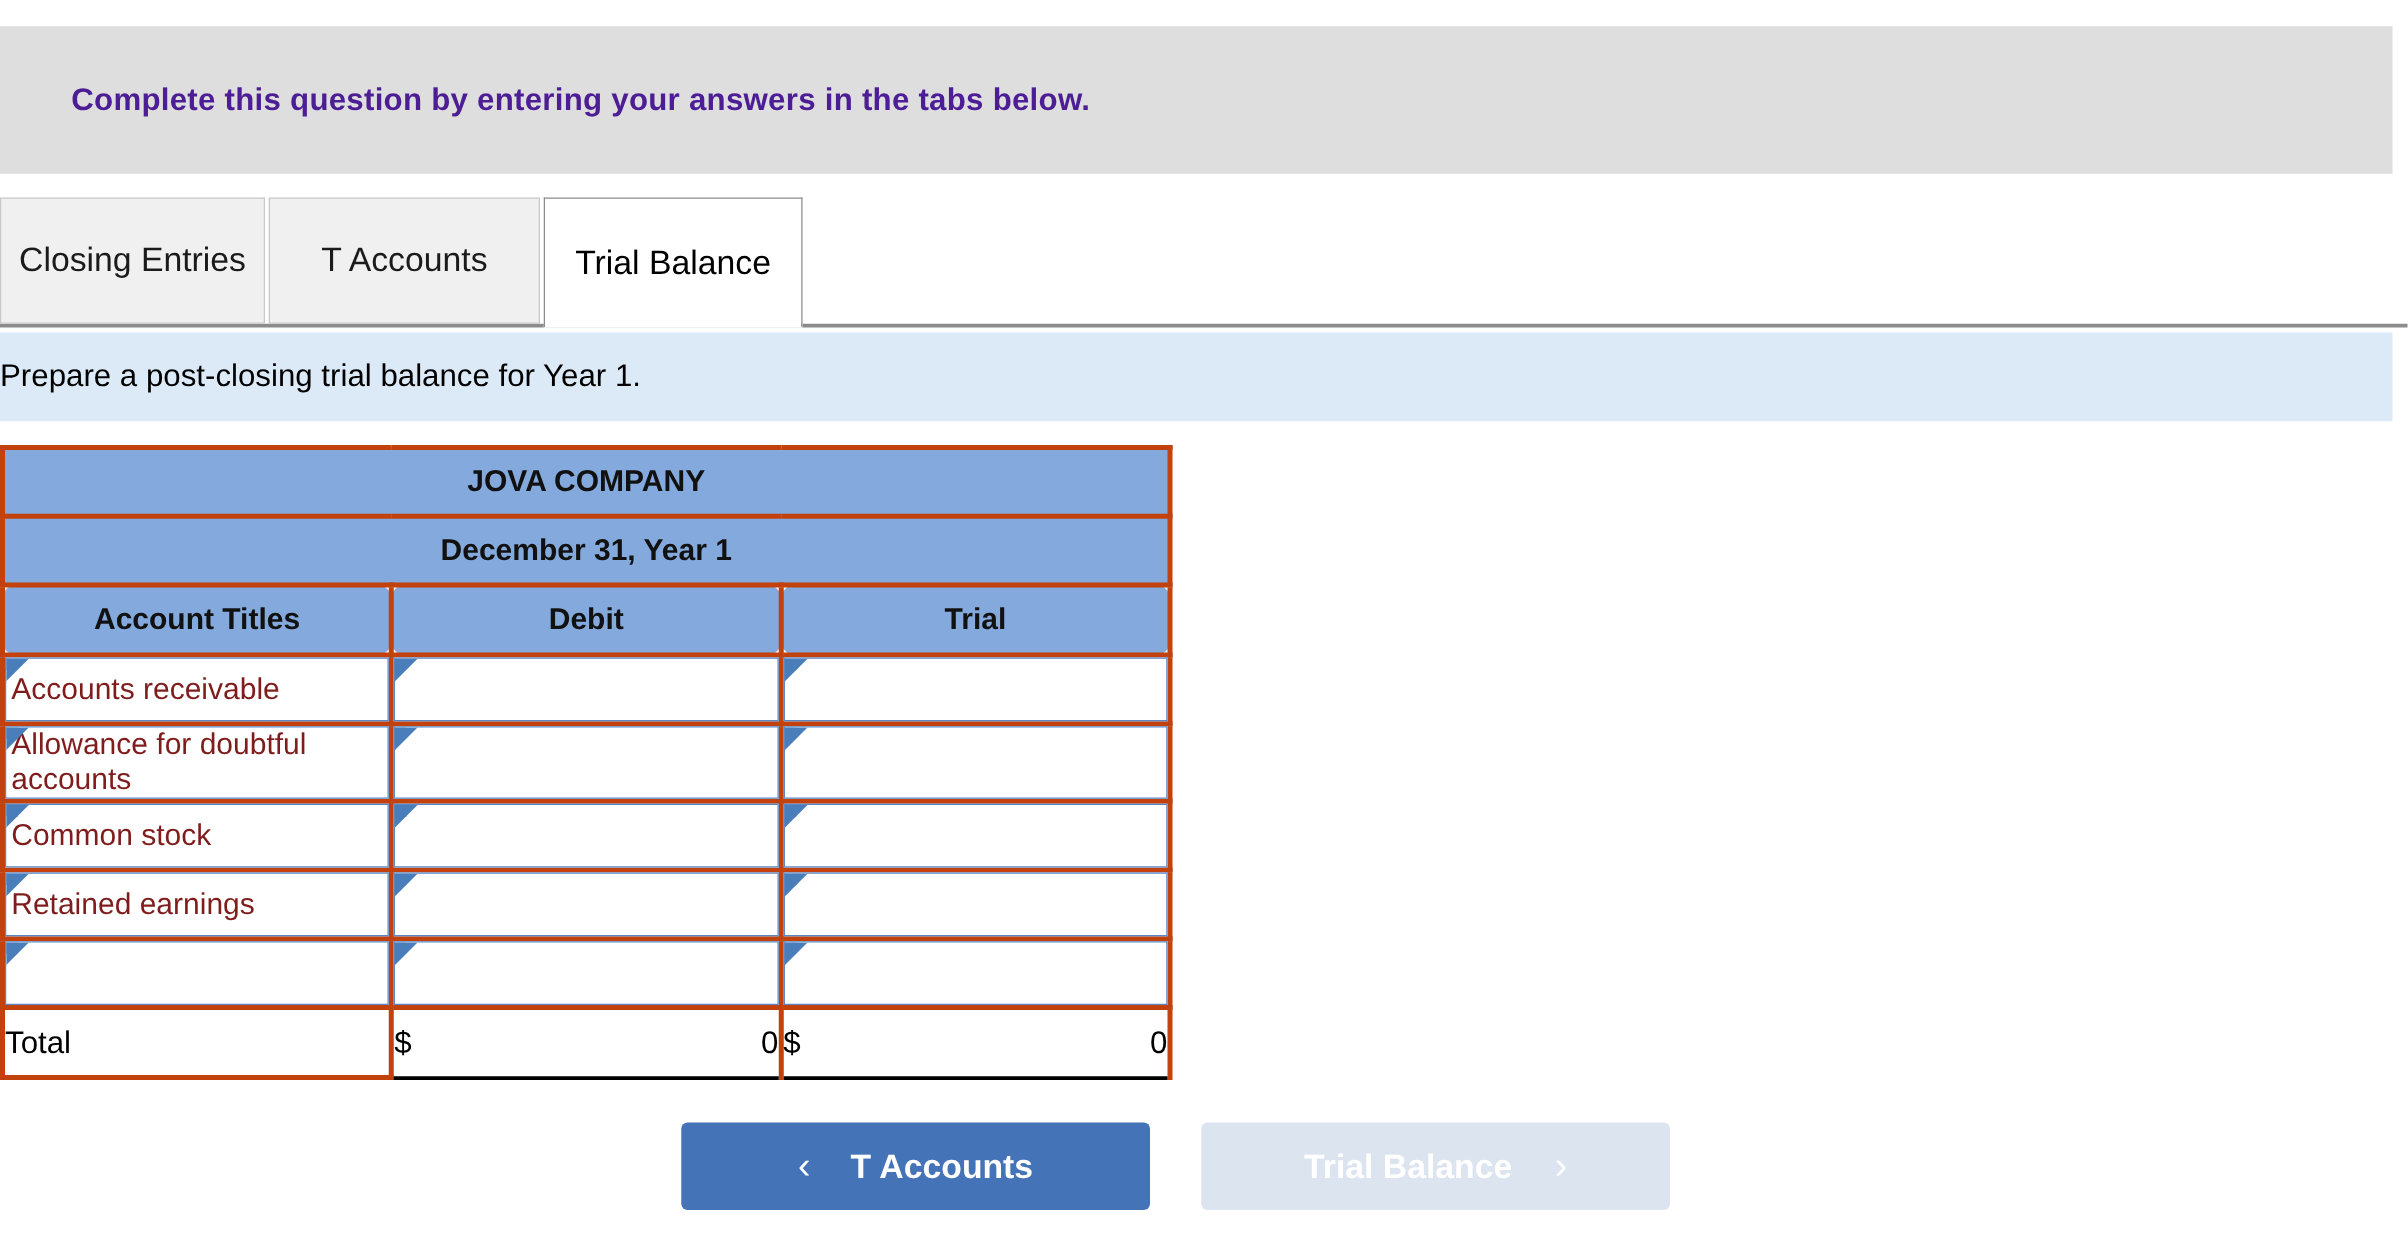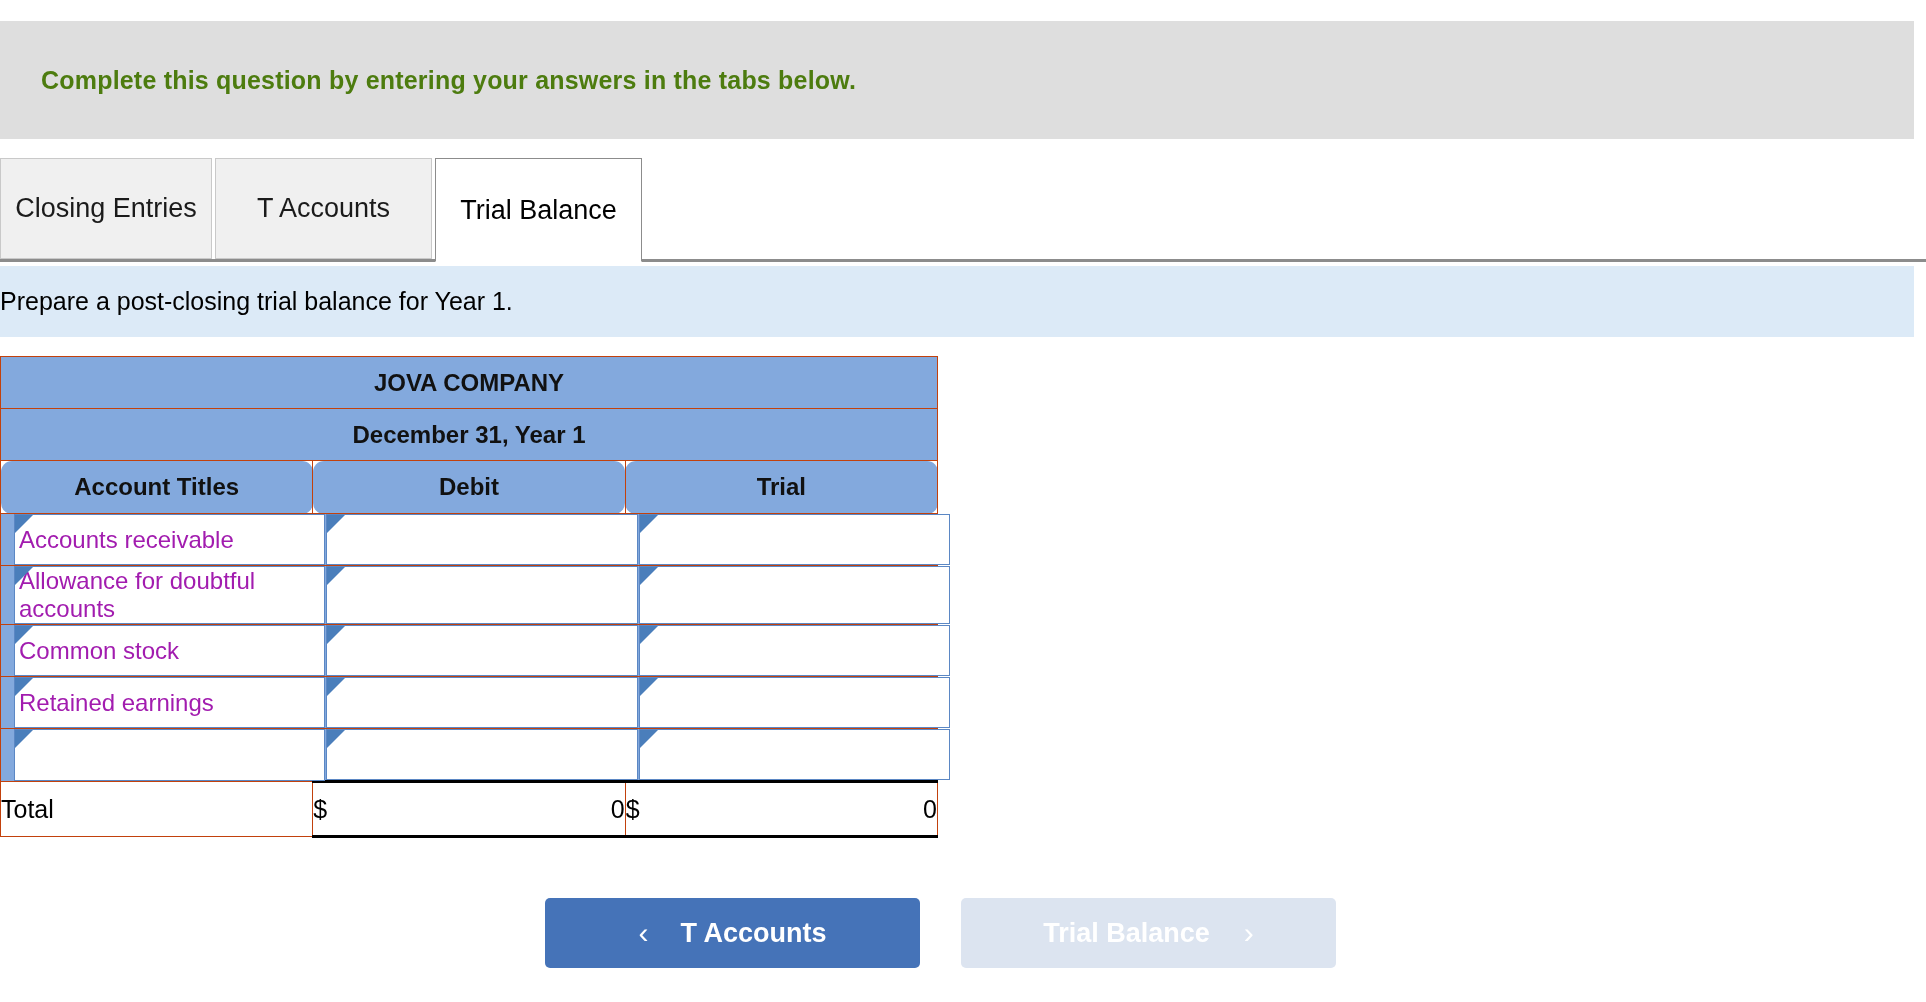--- a/index.html
+++ b/index.html
@@ -23,22 +23,22 @@
     top: 21px;
     width: 1914px;
     height: 118px;
     background: #dedede;
     display: flex;
     align-items: center;
   }
   .banner-text {
     font-size: 25px;
     font-weight: bold;
-    color: #4d7c0f;
-    padding-left: 41px;
+    color: #4c1d95;
+    padding-left: 57px;
     letter-spacing: .2px;
   }
 
   
   .tabstrip {
     position: absolute;
     left: 0;
     top: 158px;
     width: 1926px;
     height: 105px;
@@ -100,21 +100,21 @@
     left: 0;
     top: 356px;
     width: 940px;
   }
   table.tb {
     border-collapse: collapse;
     width: 938px;
     table-layout: fixed;
   }
   table.tb td {
-    border: 1px solid #c2410c;
+    border: 4px solid #c2410c;
     padding: 0;
     vertical-align: middle;
   }
   .hdr {
     background: #83a9dd;
     text-align: center;
     font-weight: bold;
     font-size: 24px;
     height: 51px;
     color: #111;
@@ -133,24 +133,23 @@
   .inputbox {
     position: relative;
     box-sizing: border-box;
     width: 100%;
     height: 100%;
     background: #ffffff;
     border: 1px solid #5b87c4;
     display: flex;
     align-items: center;
     font-size: 24px;
-    color: #a21caf;
+    color: #7f1d1d;
     padding-left: 4px;
     overflow: hidden;
-    margin-left: 13px;
   }
   
   .inputbox::before {
     content: "";
     position: absolute;
     left: 0;
     top: 0;
     width: 0;
     height: 0;
     border-top: 9px solid #4a7ebb;

